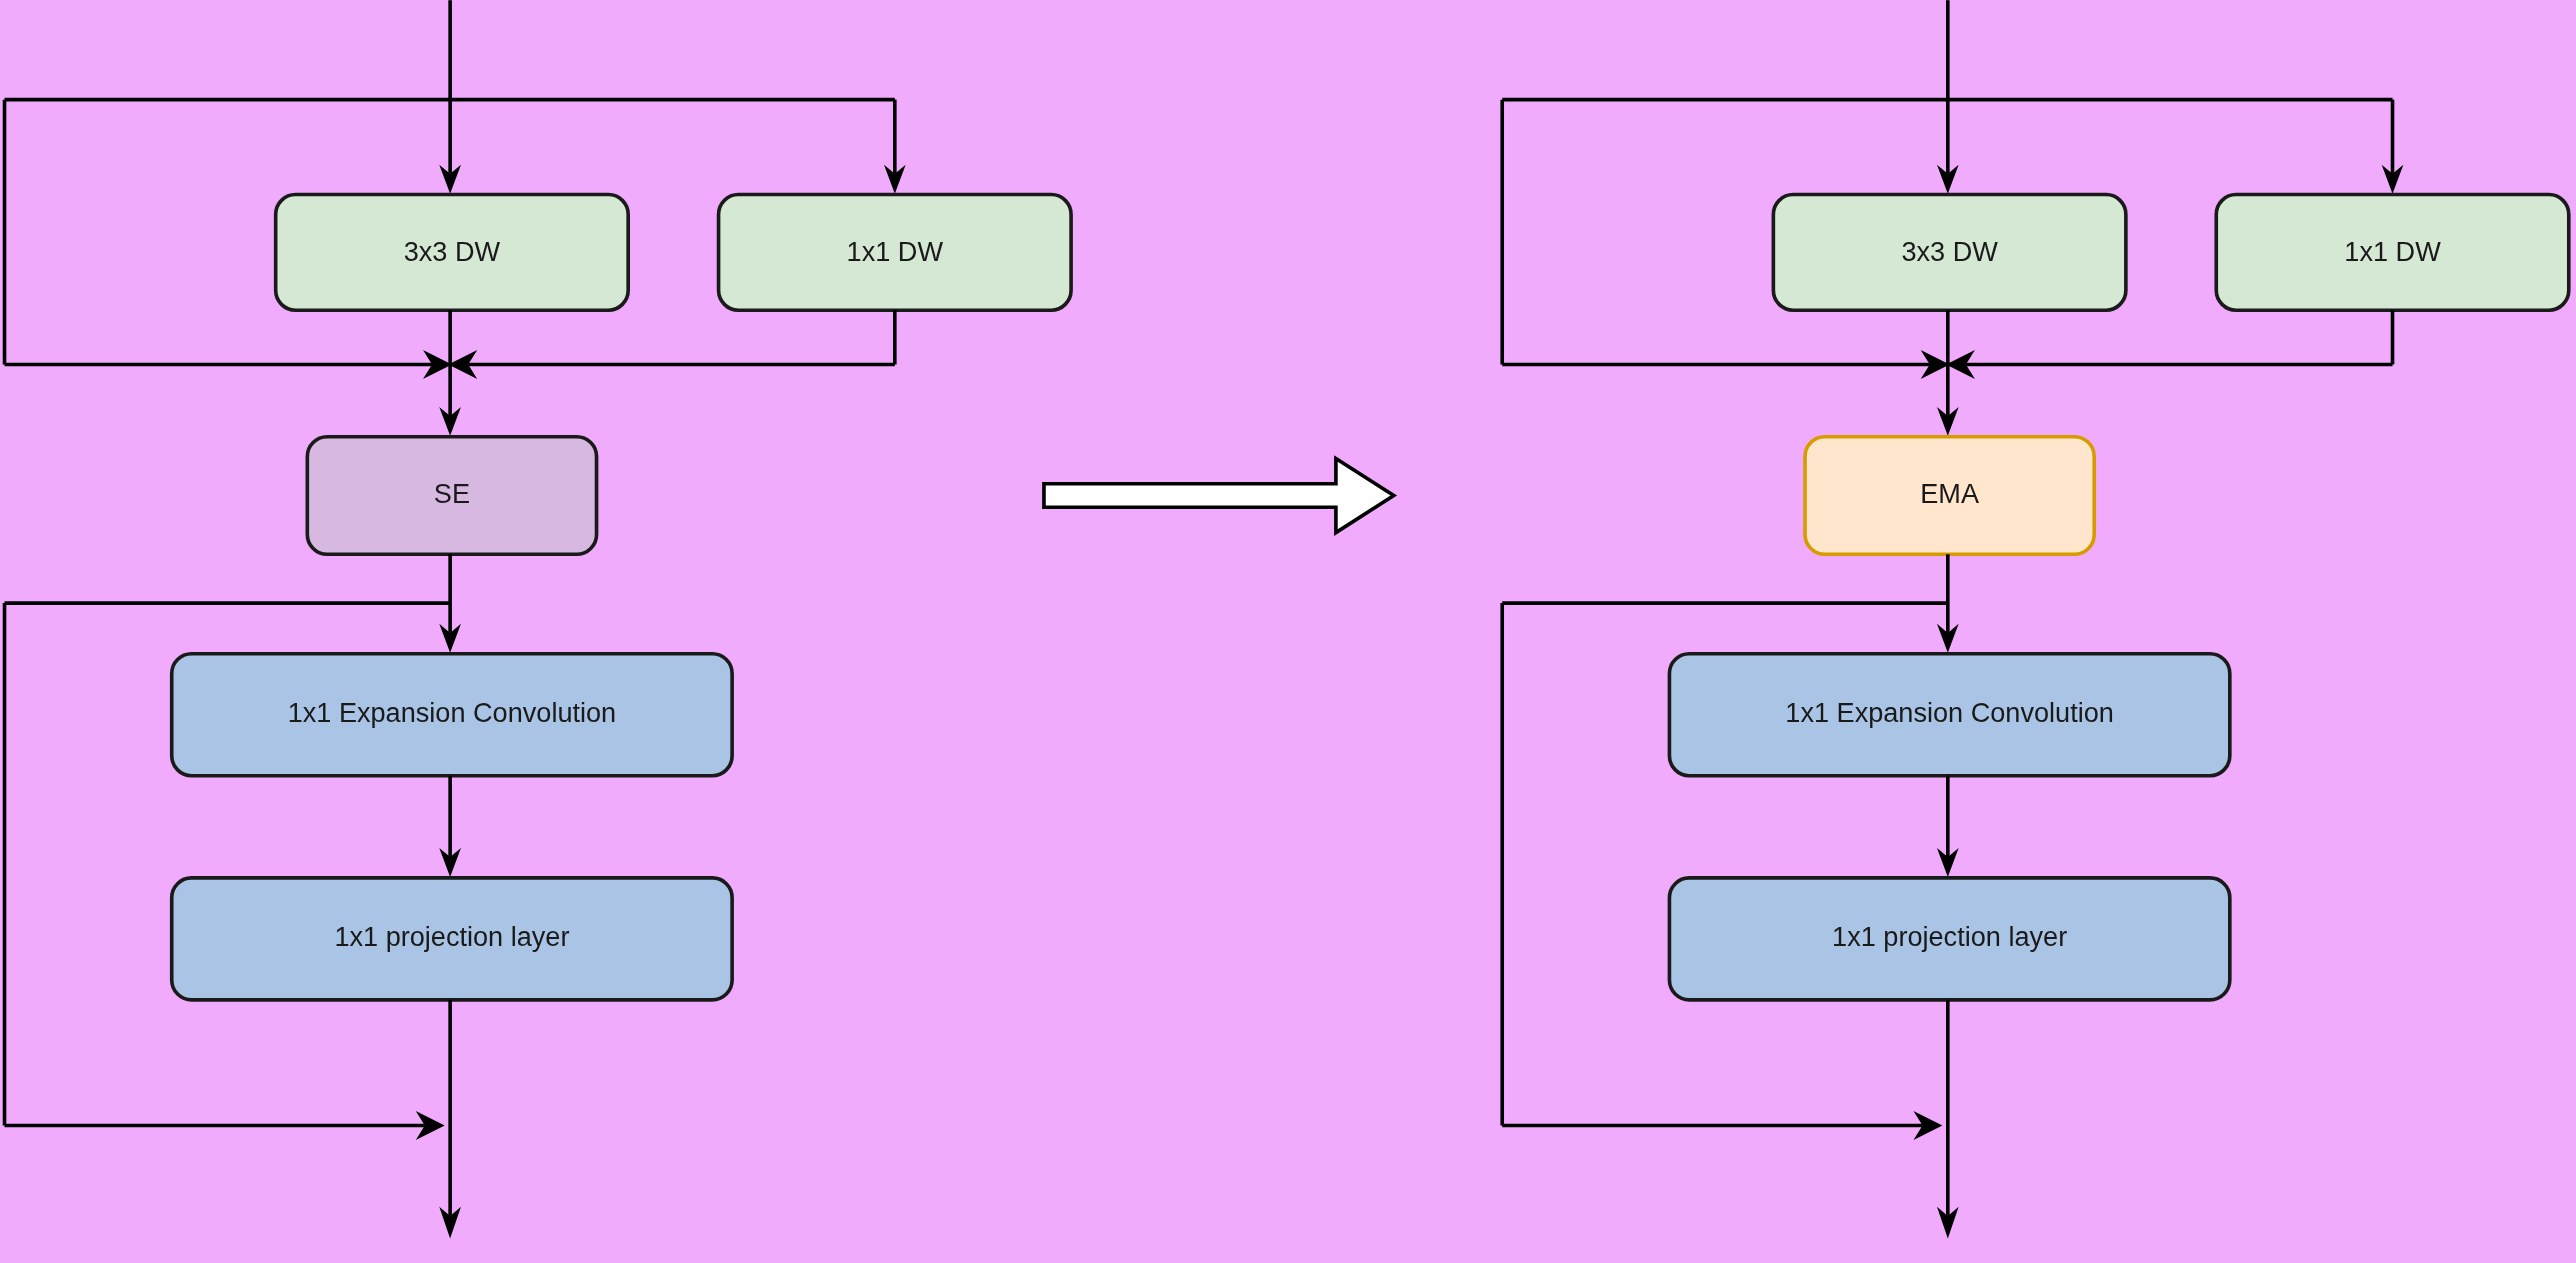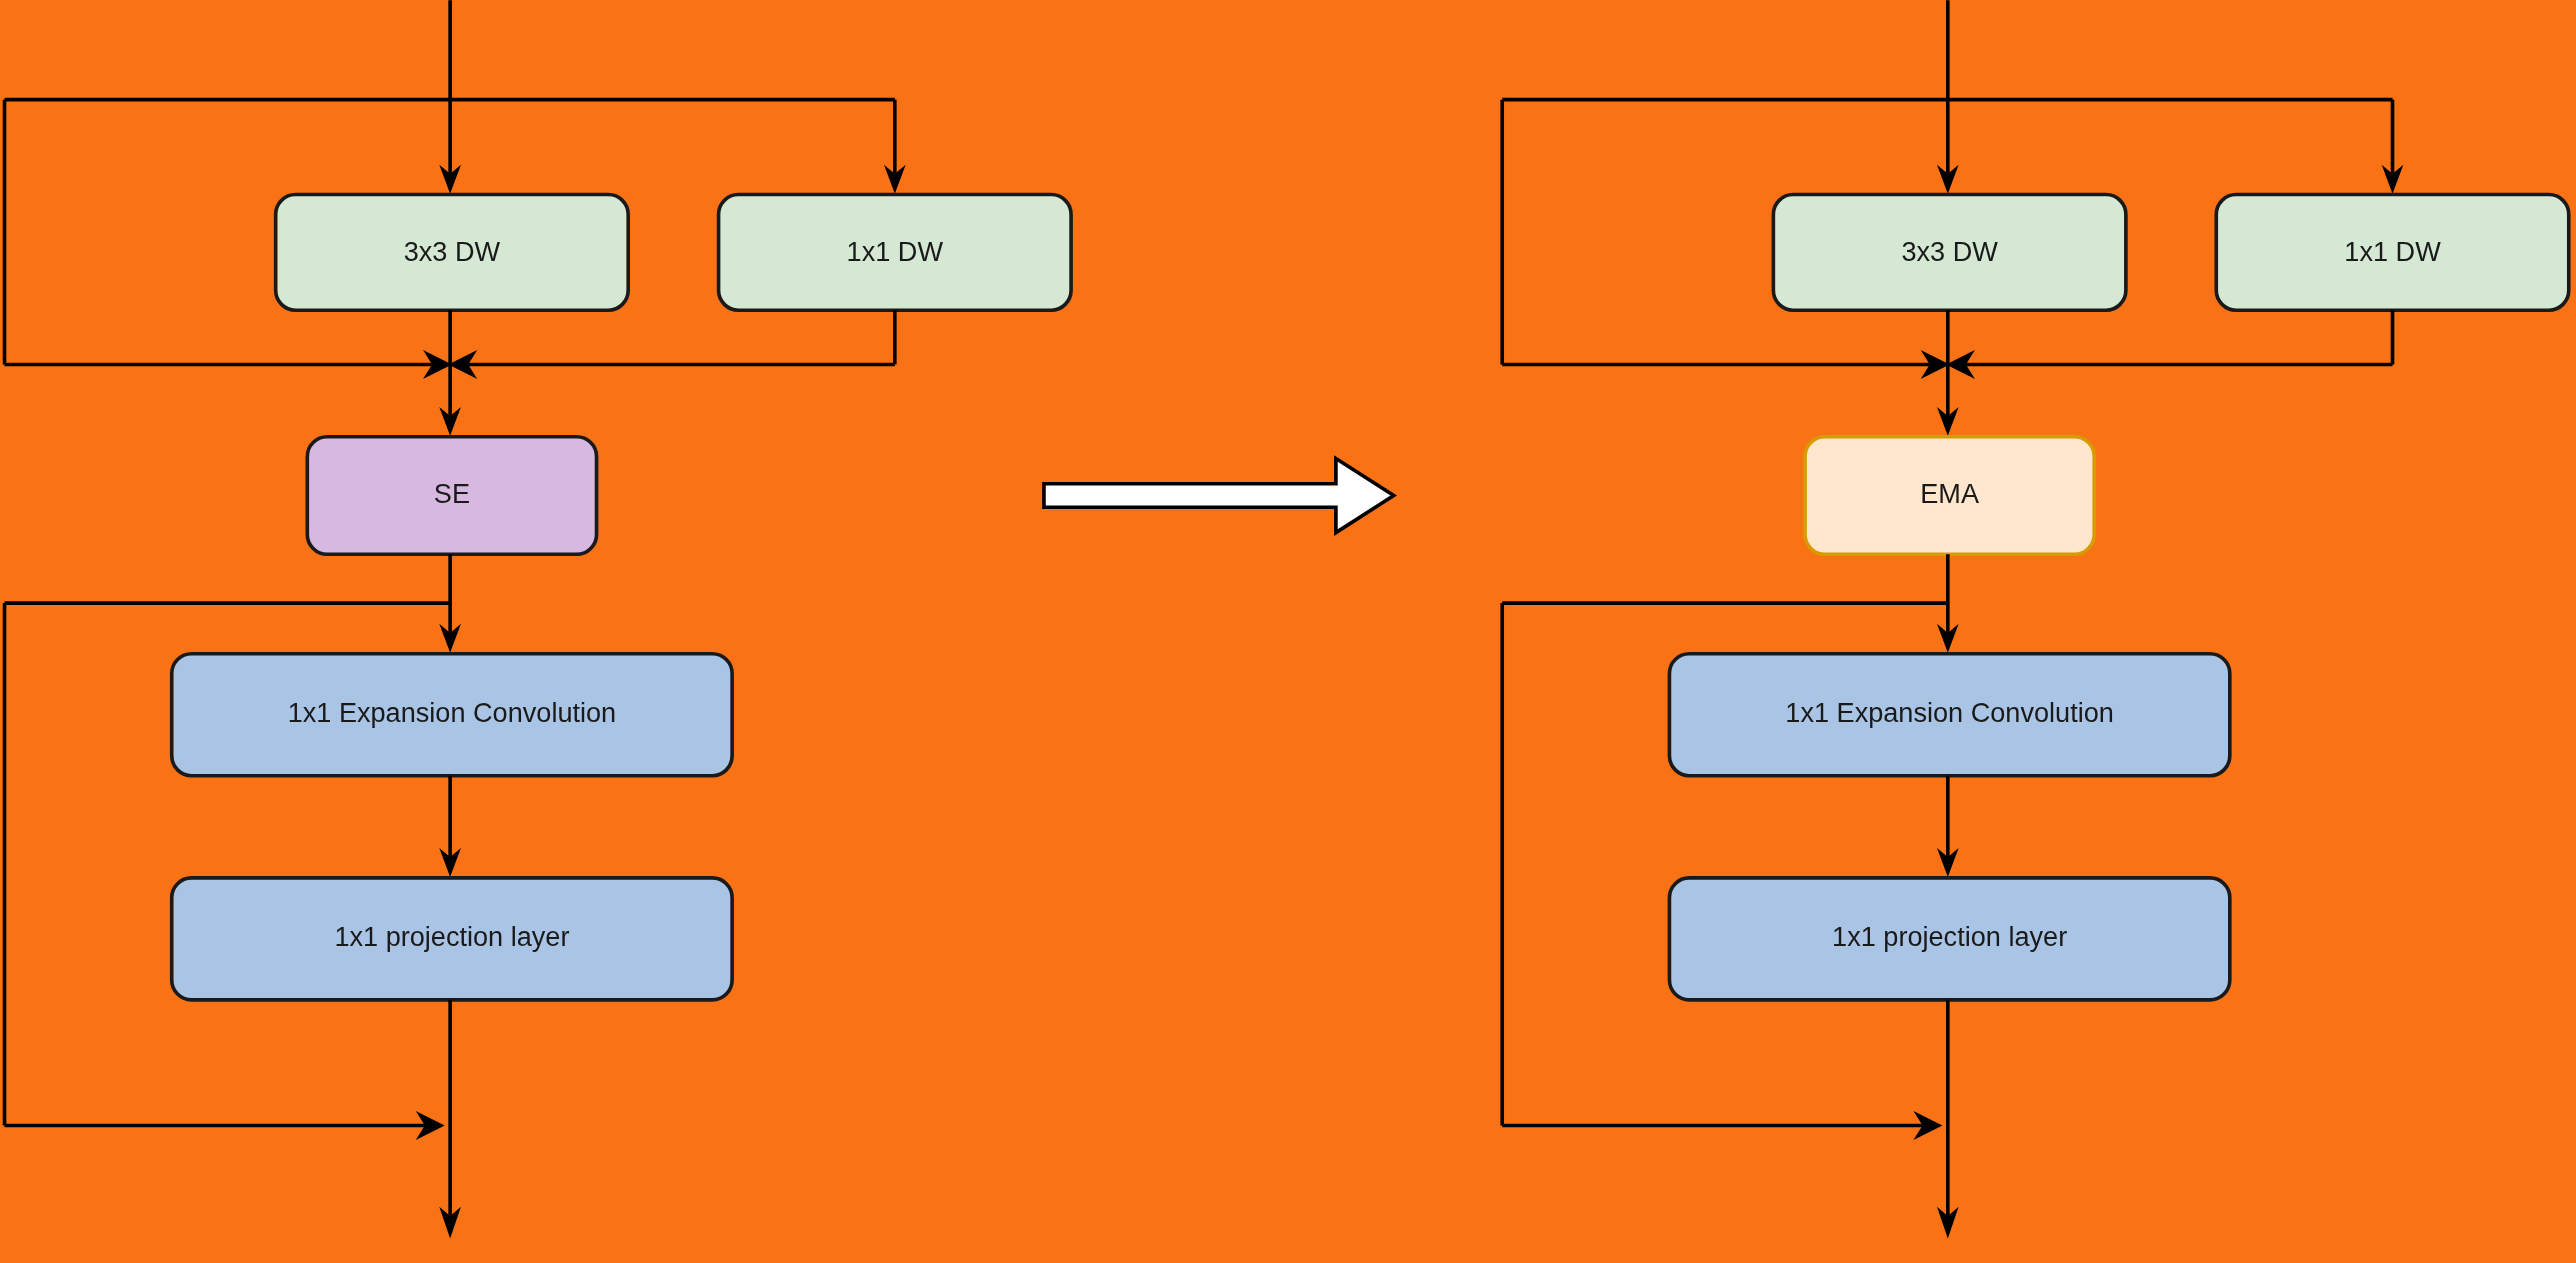--- a/index.html
+++ b/index.html
@@ -10,21 +10,21 @@
   body {
     width: 2576px;
     height: 1264px;
     overflow: hidden;
     font-family: "Liberation Sans", sans-serif;
   }
   #diagram-root {
     position: relative;
     width: 2576px;
     height: 1264px;
-    background: #f97316;
+    background: #f0abfc;
   }
   svg.diagram-canvas {
     display: block;
     width: 2576px;
     height: 1264px;
   }
   .node-label {
     font-family: "Liberation Sans", sans-serif;
     font-size: 30px;
     fill: #1a1a1a;

